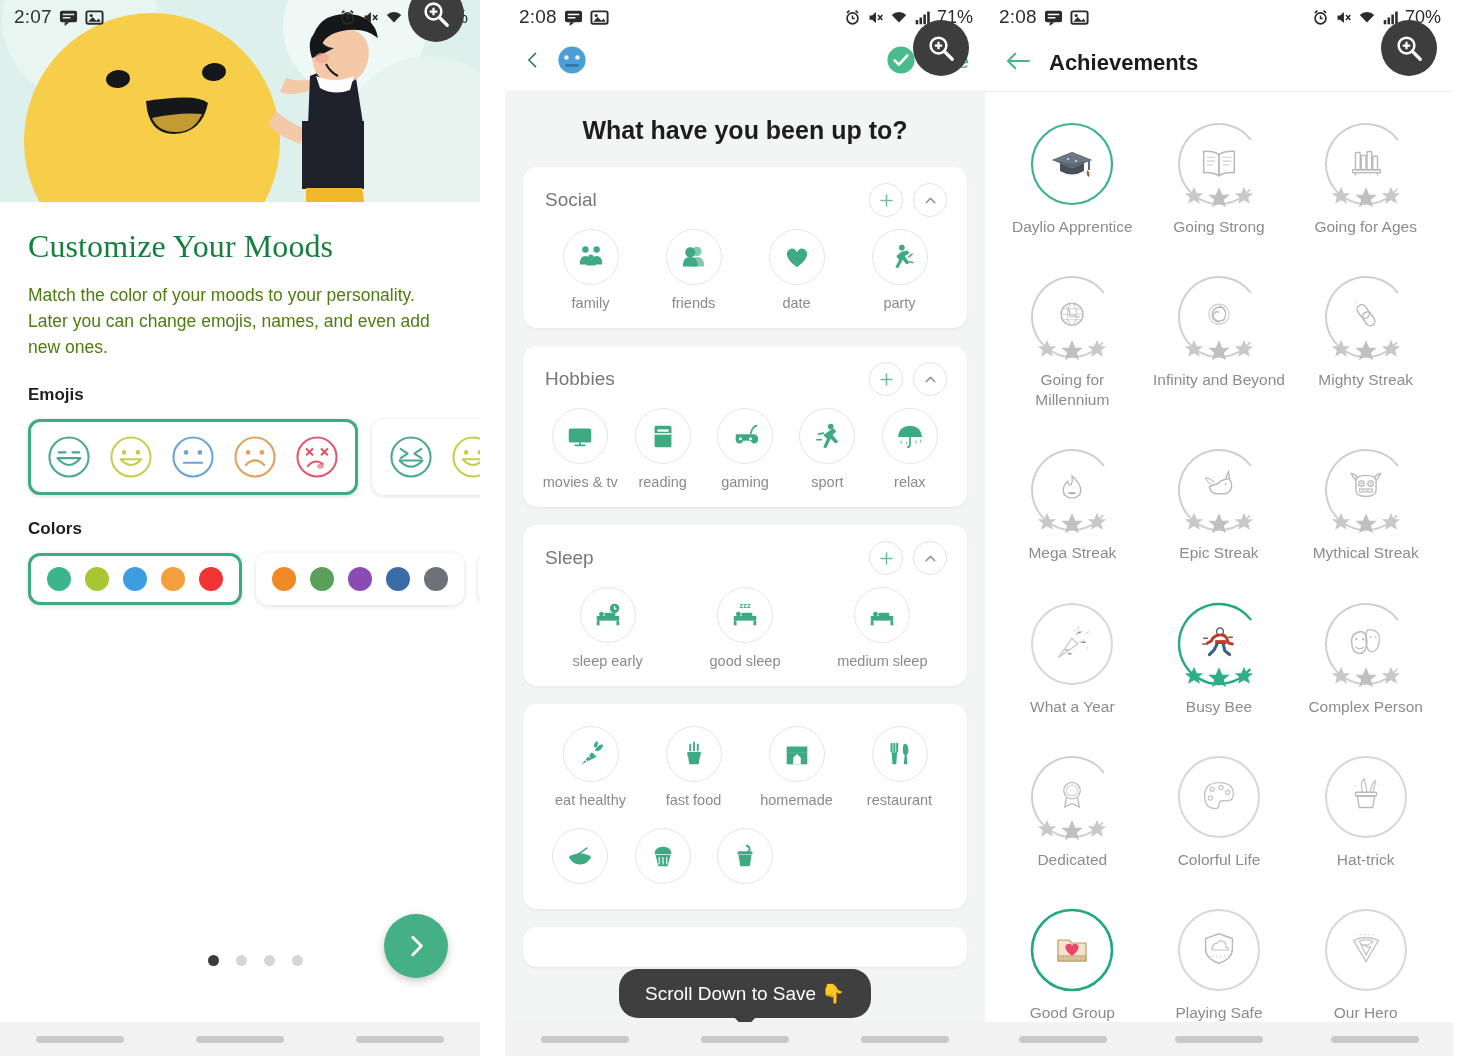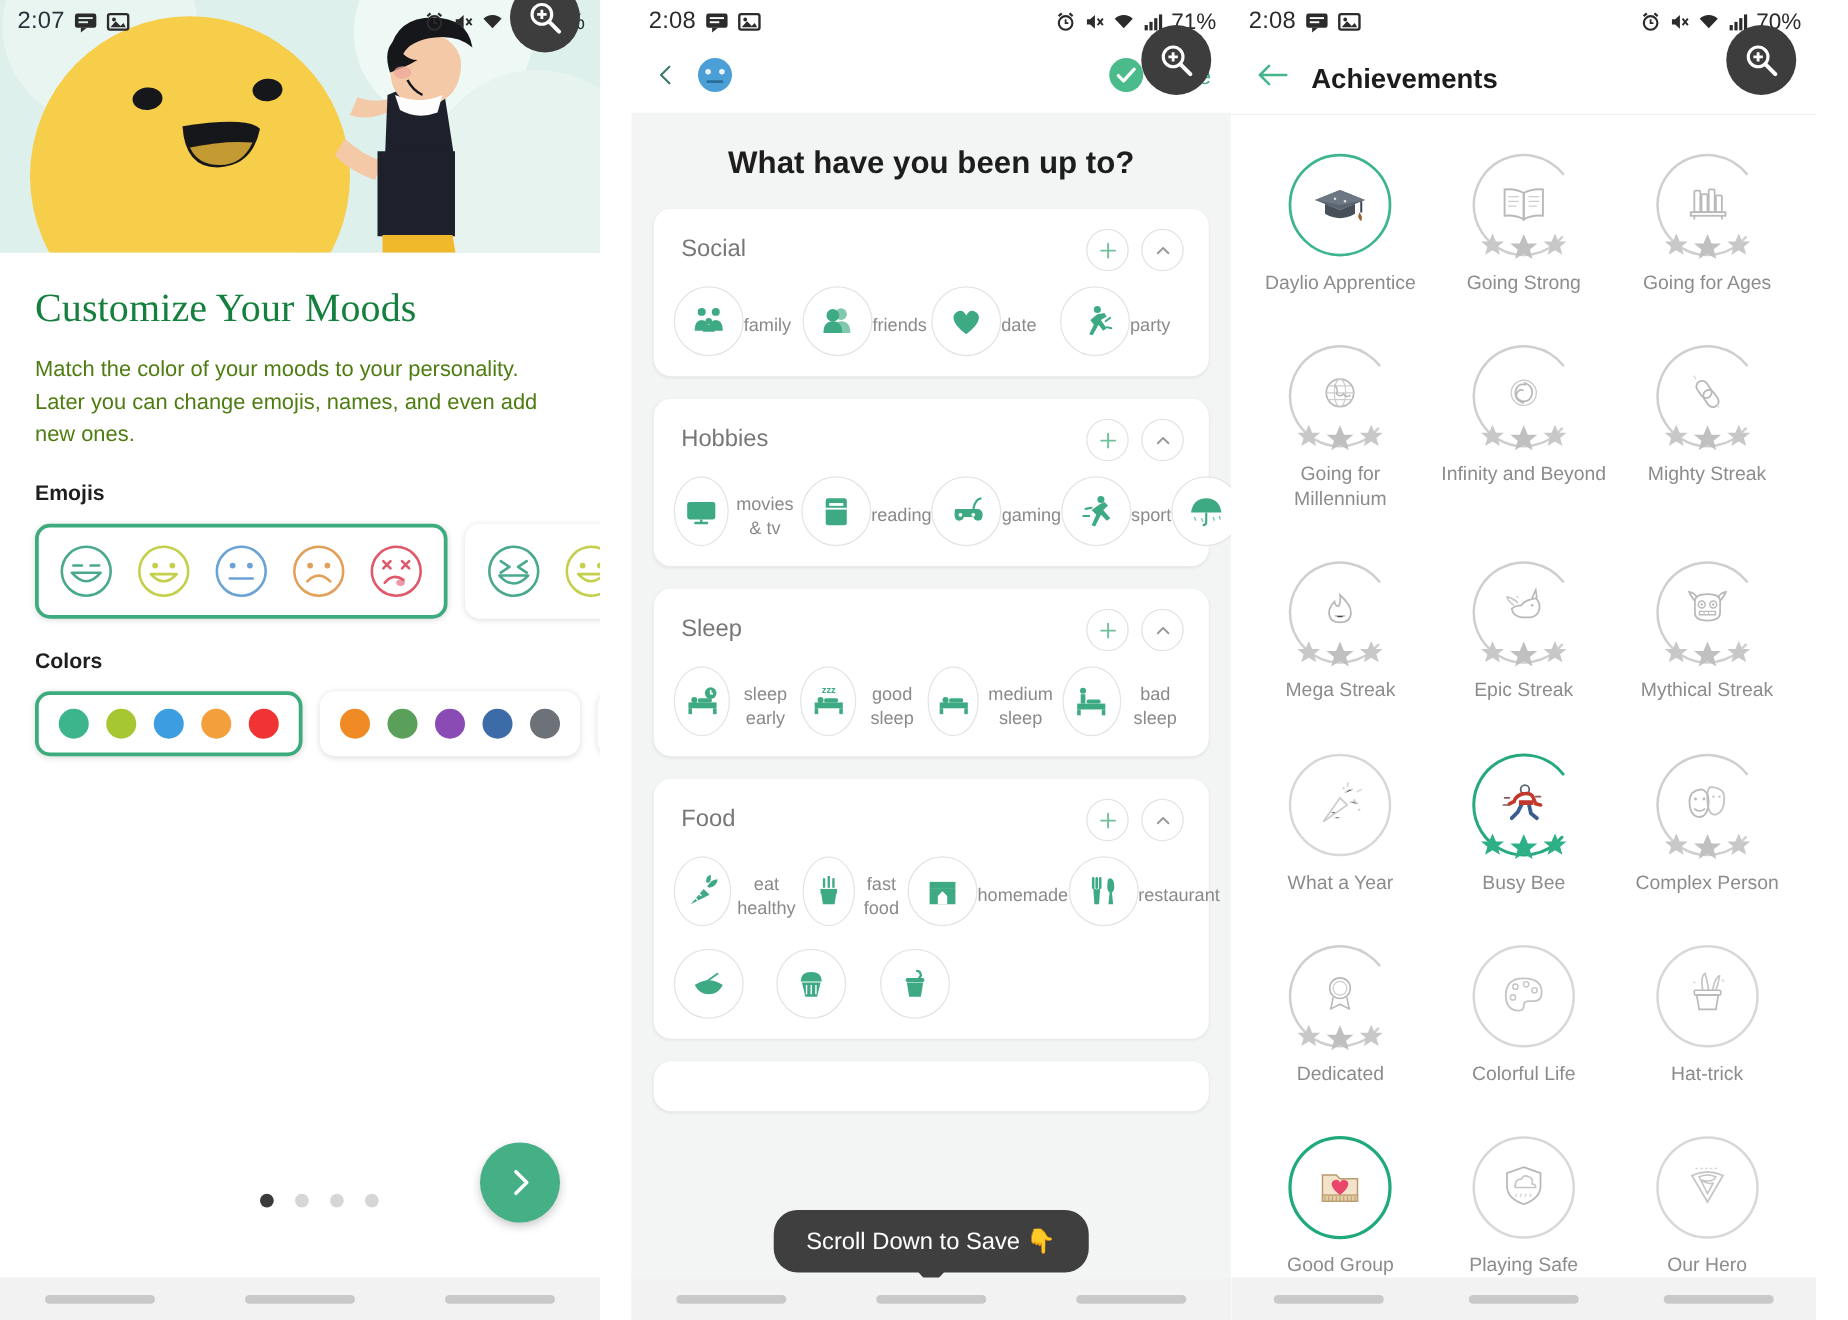--- a/index.html
+++ b/index.html
@@ -88,21 +88,21 @@
     background: #fff; border-radius: 14px; margin: 0 18px 18px 18px;
     box-shadow: 0 1px 3px rgba(0,0,0,.07); padding: 14px 12px 16px 12px;
   }
   .group-head { display: flex; align-items: center; padding: 2px 8px 4px 10px; }
   .group-title { font-size: 19px; color: #777; flex: 1; }
   .icon-btn {
     width: 34px; height: 34px; border-radius: 50%; border: 1px solid #e2e2e2;
     display: flex; align-items: center; justify-content: center; margin-left: 10px; background:#fff;
   }
   .tiles { display: flex; padding: 8px 4px 0 4px; }
-  .tile { flex: 1; display: flex; flex-direction: row; align-items: center; }
+  .tile { flex: 1; display: flex; flex-direction: column; align-items: center; }
   .tile-circle {
     width: 56px; height: 56px; border-radius: 50%; border: 1px solid #e4e4e4;
     display: flex; align-items: center; justify-content: center; background: #fff;
   }
   .tile-label { margin-top: 9px; font-size: 14.5px; color: #8a8a8a; text-align: center; line-height: 1.25; }
   .tooltip {
     position: absolute; left: 50%; transform: translateX(-50%); bottom: 38px;
     background: #3f3f3f; color: #fff; border-radius: 19px; padding: 13px 26px;
     font-size: 19px; white-space: nowrap; z-index: 20;
   }
@@ -584,50 +584,24 @@
               <svg width="30" height="30" viewBox="0 0 32 32">
                   <rect x="4" y="17" width="24" height="5" fill="#3eaa83"></rect>
                   <rect x="4" y="22" width="3" height="5" fill="#3eaa83"></rect>
                   <rect x="25" y="22" width="3" height="5" fill="#3eaa83"></rect>
                   <circle cx="9" cy="15" r="2.6" fill="#3eaa83"></circle>
                   <rect x="12" y="13.5" width="12" height="3.5" rx="1.6" fill="#3eaa83"></rect>
                 </svg>
             </span>
             <span class="tile-label">medium sleep</span>
           </div>
-          <div class="tile">
-            <span class="tile-circle">
-              <svg width="30" height="30" viewBox="0 0 32 32">
-                  <circle cx="9" cy="7" r="2.6" fill="#3eaa83"></circle>
-                  <rect x="7" y="10" width="4" height="8" fill="#3eaa83"></rect>
-                  <rect x="4" y="18" width="24" height="5" fill="#3eaa83"></rect>
-                  <rect x="4" y="23" width="3" height="5" fill="#3eaa83"></rect>
-                  <rect x="25" y="23" width="3" height="5" fill="#3eaa83"></rect>
-                  <rect x="12" y="14.5" width="12" height="3.5" rx="1.6" fill="#3eaa83"></rect>
-                </svg>
-            </span>
-            <span class="tile-label">bad sleep</span>
-          </div>
         </div>
       </div>
 
       <div class="group">
-        <div class="group-head">
-          <span class="group-title">Food</span>
-          <span class="icon-btn">
-            <svg width="17" height="17" viewBox="0 0 20 20">
-                <path d="M10 3.5 v13 M3.5 10 h13" stroke="#6fbf9b" stroke-width="1.8" stroke-linecap="round"></path>
-              </svg>
-          </span>
-          <span class="icon-btn">
-            <svg width="17" height="17" viewBox="0 0 20 20">
-                <path d="M5 12.5 l5 -5 l5 5" fill="none" stroke="#9a9a9a" stroke-width="1.8" stroke-linecap="round" stroke-linejoin="round"></path>
-              </svg>
-          </span>
-        </div>
         <div class="tiles">
           <div class="tile">
             <span class="tile-circle">
               <svg width="30" height="30" viewBox="0 0 32 32">
                   <path d="M6 27 l11 -13 l5 5 z" fill="#3eaa83"></path>
                   <path d="M20 12 q4 -7 9 -6 q-1 6 -7 7 z" fill="#3eaa83"></path>
                   <path d="M19 8 q0 -5 4 -6 q1 5 -2 7 z" fill="#3eaa83"></path>
                   <path d="M10 22 l2 2 M13 18 l2 2" stroke="#fff" stroke-width="1.2"></path>
                 </svg>
             </span>

